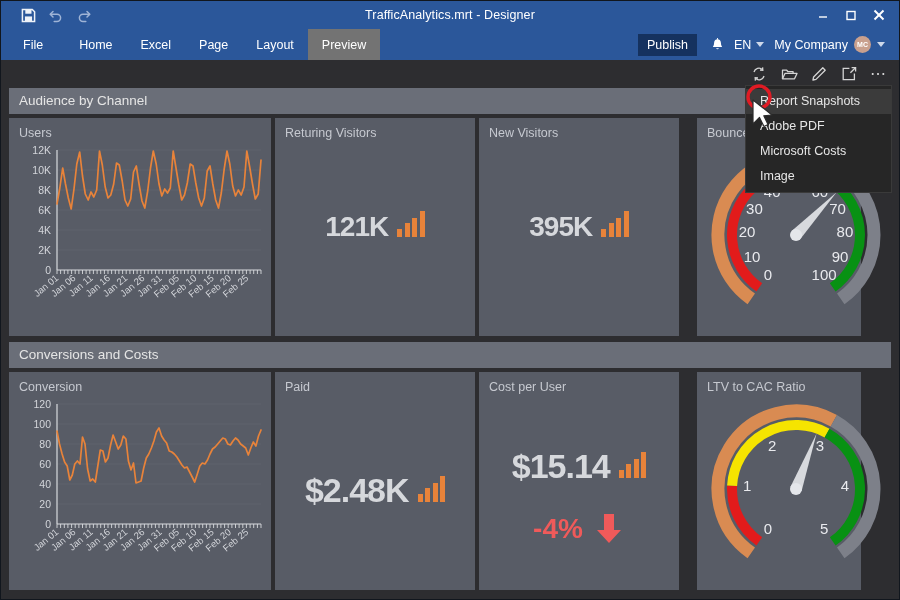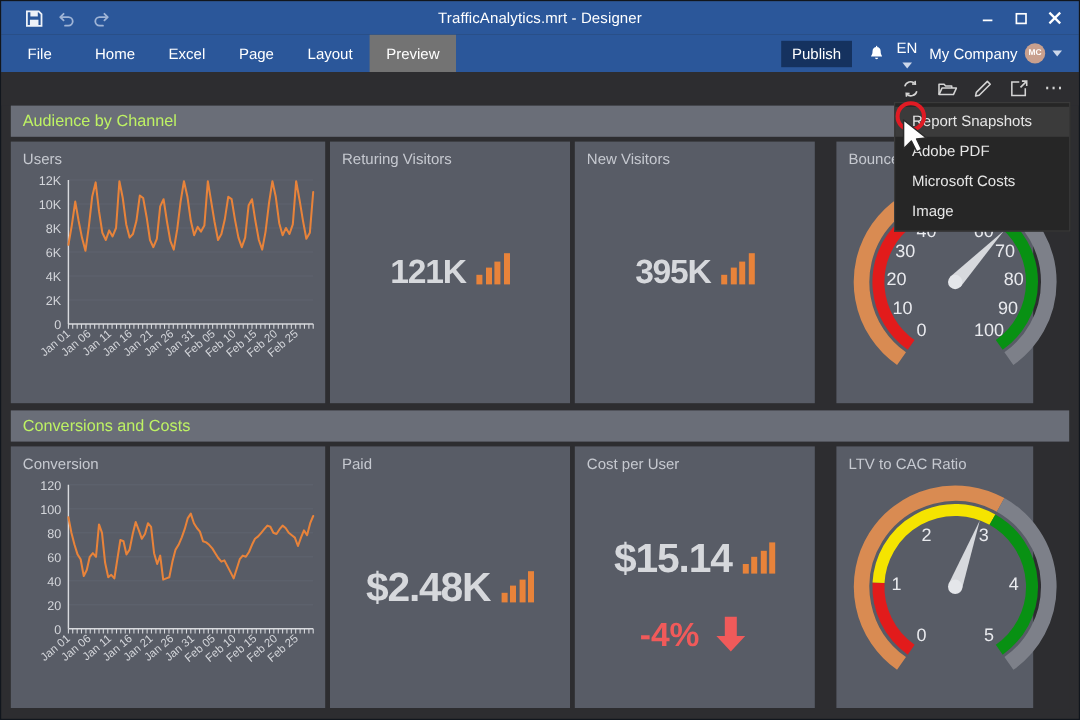--- a/index.html
+++ b/index.html
@@ -56,21 +56,21 @@
   }
   .rtab.first { padding-left: 22px; padding-right: 22px; }
   .rtab.active { background: #737373; }
   .rspacer { flex: 1; }
   .rright { display: flex; align-items: center; padding-right: 8px; gap: 2px; }
   .publish-btn {
     background: #15325f; color: #fff; font-size: 12.5px;
     padding: 4px 9px; margin-right: 6px;
   }
   .bell { color:#fff; padding: 0 6px; display:flex; align-items:center;}
-  .lang { color:#fff; font-size:12.5px; padding:0 2px; display:flex; align-items:center; gap:5px;flex-direction:column;}
+  .lang { color:#fff; font-size:12.5px; padding:0 2px; display:flex; align-items:center; gap:5px;}
   .caret {
     width:0;height:0;border-left:4px solid transparent;border-right:4px solid transparent;
     border-top:5px solid #cdd8ea;
   }
   .company { color:#fff; font-size:12.5px; padding:0 6px; display:flex; align-items:center; gap:6px;}
   .avatar {
     width:17px;height:17px;border-radius:50%;
     background:#c9a08e; color:#fff; font-size:7px; font-weight:bold;
     display:flex;align-items:center;justify-content:center;
   }
@@ -84,21 +84,21 @@
   }
   .dt-icon { color:#d4d4d4; display:flex; align-items:center; justify-content:center; width:18px;height:18px;}
   .dots { color:#d4d4d4; font-size:16px; line-height:8px; letter-spacing:1px;}
 
   
   .canvas {
     position: absolute; top: 87px; left: 8px; right: 8px; bottom: 8px;
     background: #2d2d30;
   }
   .section-bar {
-    background: #6a6e78; color: #bef264;
+    background: #6a6e78; color: #e5e5e5;
     font-size: 13.5px; padding: 5px 10px 6px 10px;
     margin-bottom: 4px;
   }
   .panel-row { display: flex; gap: 4px; }
   .panel {
     background: #585c66;
     position: relative;
     padding: 8px 10px;
   }
   .panel-title {

